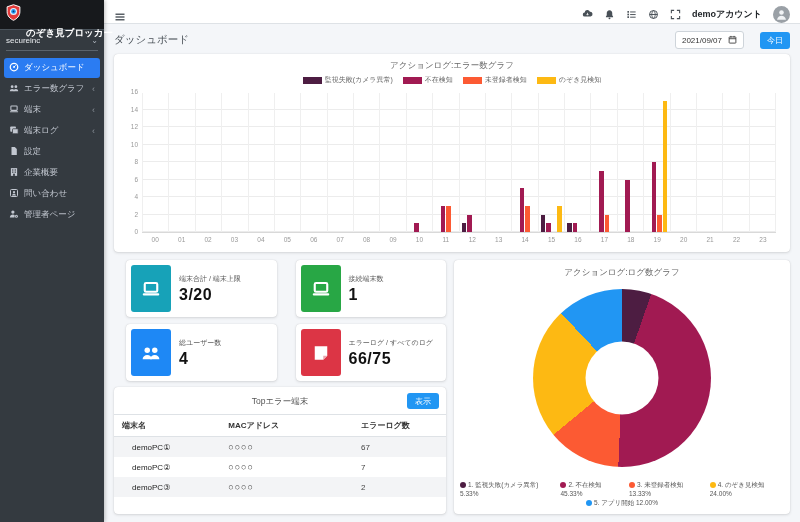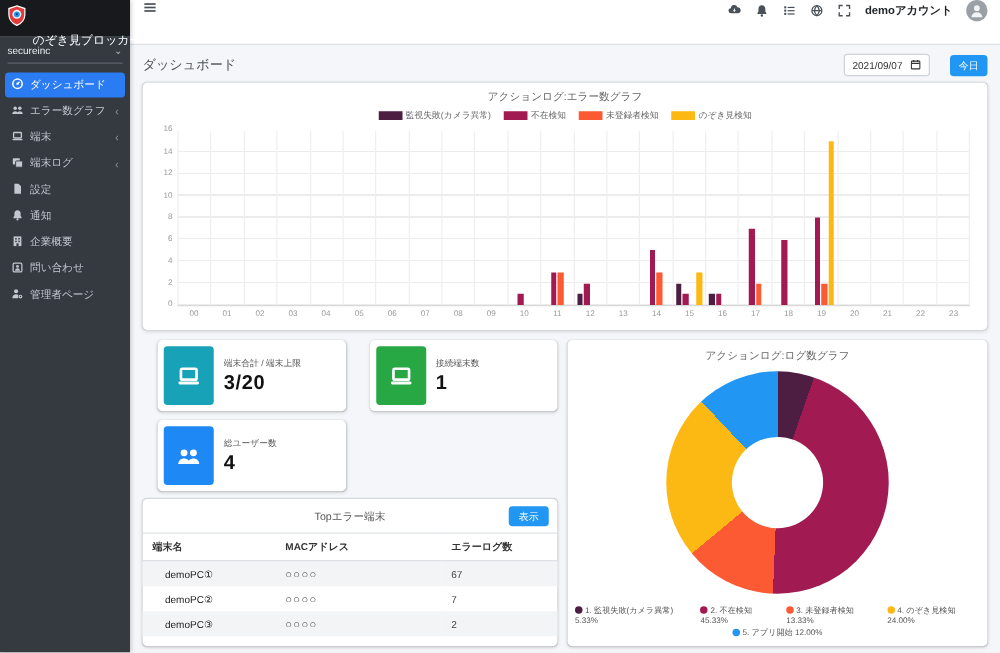--- a/index.html
+++ b/index.html
@@ -4,32 +4,32 @@
 <style>
   * { box-sizing: border-box; margin: 0; padding: 0; }
   html,body { width:800px; height:522px; overflow:hidden; }
   body { font-family:"Liberation Sans","DejaVu Sans",sans-serif; background:#e9ecef; position:relative; }
 
   
   .sidebar { position:absolute; left:0; top:0; width:104px; height:522px; background:#343a40; z-index:20; box-shadow:1px 0 4px rgba(0,0,0,.25); }
   .brand { height:30px; background:#17191c; display:flex; align-items:center; gap:4px; padding:0 5px; border-bottom:1px solid #4b545c; }
   .brand-text { display:flex; flex-direction:column; line-height:1; color:#fff; }
   .brand-tagline { font-size:4.5px; letter-spacing:.5px; color:#f1d0d0; }
-  .brand-title { font-size:9.5px; font-weight:normal; white-space:nowrap;margin-top:32px; }
+  .brand-title { font-size:9.5px; font-weight:bold; white-space:nowrap;margin-top:32px; }
   .company { margin:6px 6px 4px; padding-bottom:5px; border-bottom:1px solid #5b636b; color:#e9ecef; font-size:8px; display:flex; align-items:center; justify-content:space-between; cursor:pointer; }
   .company .chev-down { font-size:8px; color:#adb5bd; }
   .menu { padding:3px 4px; }
   .menu-item { display:flex; align-items:center; gap:5px; color:#c2c7d0; font-size:8.5px; padding:4px 5px; border-radius:3px; margin-bottom:1px; cursor:pointer; }
   .menu-item svg { flex:0 0 auto; }
   .menu-item.active { background:#2b7cf2; color:#fff; }
   .menu-item .chevron { margin-left:auto; font-size:9px; color:#8a9199; line-height:1; }
 
   
   .main { margin-left:104px; height:522px; background:#f4f6f9; display:flex; flex-direction:column; }
-  .navbar { height:36px; background:#fff; border-bottom:1px solid #dee2e6; display:flex; align-items:flex-start; padding:0 10px; flex:0 0 auto; }
+  .navbar { height:24px; background:#fff; border-bottom:1px solid #dee2e6; display:flex; align-items:flex-end; padding:0 10px; flex:0 0 auto; }
   .nav-right { margin-left:auto; display:flex; align-items:center; gap:11px; color:#495057; }
   .nav-right .account { font-size:9px; font-weight:bold; color:#212529; }
   .avatar { width:17px; height:17px; border-radius:50%; background:#9aa0a6; display:flex; align-items:center; justify-content:center; overflow:hidden; }
   .nav-ic { display:flex; cursor:pointer; }
 
   .content { padding:5px 10px 8px; flex:1; display:flex; flex-direction:column; }
   .content-head { display:flex; align-items:center; justify-content:space-between; height:22px; flex:0 0 auto; }
   .page-title { font-size:10.5px; color:#495057; }
   .date-controls { display:flex; align-items:center; gap:16px; }
   .date-input { background:#fff; border:1px solid #ced4da; border-radius:3px; font-size:8px; color:#333; padding:2.5px 6px; display:flex; align-items:center; gap:6px; cursor:text; }
@@ -142,27 +142,20 @@
             <rect x="5.6" y="6" width="9" height="8" rx="1" fill="currentColor" stroke="#343a40" stroke-width="1.2"></rect>
           </svg></span>
       <span>端末ログ</span>
       <span class="chevron">‹</span>
     </div>
     <div class="menu-item">
       <span><svg width="10" height="10" viewBox="0 0 16 16">
             <path d="M4 1.6h5.2l3.3 3.3v9.5H4z" fill="currentColor"></path>
           </svg></span>
       <span>設定</span>
-    </div>
-    <div class="menu-item">
-      <span><svg width="10" height="10" viewBox="0 0 16 16" fill="currentColor">
-            <path d="M8 1.8c-2.6 0-4 2-4 4.2v3L2.8 11v1h10.4v-1L12 9V6c0-2.2-1.4-4.2-4-4.2z"></path>
-            <circle cx="8" cy="13.6" r="1.4"></circle>
-          </svg></span>
-      <span>通知</span>
     </div>
     <div class="menu-item">
       <span><svg width="10" height="10" viewBox="0 0 16 16">
             <rect x="3" y="1.8" width="10" height="12.4" fill="currentColor"></rect>
             <rect x="5" y="3.8" width="2" height="2" fill="#343a40"></rect>
             <rect x="9" y="3.8" width="2" height="2" fill="#343a40"></rect>
             <rect x="5" y="7.2" width="2" height="2" fill="#343a40"></rect>
             <rect x="9" y="7.2" width="2" height="2" fill="#343a40"></rect>
             <rect x="6.6" y="10.8" width="2.8" height="3.4" fill="#343a40"></rect>
           </svg></span>
@@ -551,20 +544,32 @@
                   <circle cx="11" cy="5.8" r="2.2"></circle>
                   <path d="M1.3 13c0-2.1 1.7-3.5 3.7-3.5S8.7 10.9 8.7 13z"></path>
                   <path d="M7.3 13c0-2.1 1.7-3.5 3.7-3.5s3.7 1.4 3.7 3.5z"></path>
                 </svg>
             </span>
             <span class="stat-body">
               <span class="stat-label">総ユーザー数</span>
               <span class="stat-value">4</span>
             </span>
           </div>
+          <div class="card stat-card">
+            <span class="stat-icon" style="background: rgb(220, 53, 69);">
+              <svg width="20" height="20" viewBox="0 0 16 16">
+                  <path d="M3 2.6h10v7.6L9.8 13.4H3z" fill="#fff"></path>
+                  <path d="M13 10.2l-3.2 3.2v-3.2z" fill="#e9a6ae"></path>
+                </svg>
+            </span>
+            <span class="stat-body">
+              <span class="stat-label">エラーログ / すべてのログ</span>
+              <span class="stat-value">66/75</span>
+            </span>
+          </div>
         </div>
 
         <div class="card table-card">
           <div class="table-head">
             <span>Topエラー端末</span>
             <button class="show-btn">表示</button>
           </div>
           <table>
             <thead>
               <tr>

